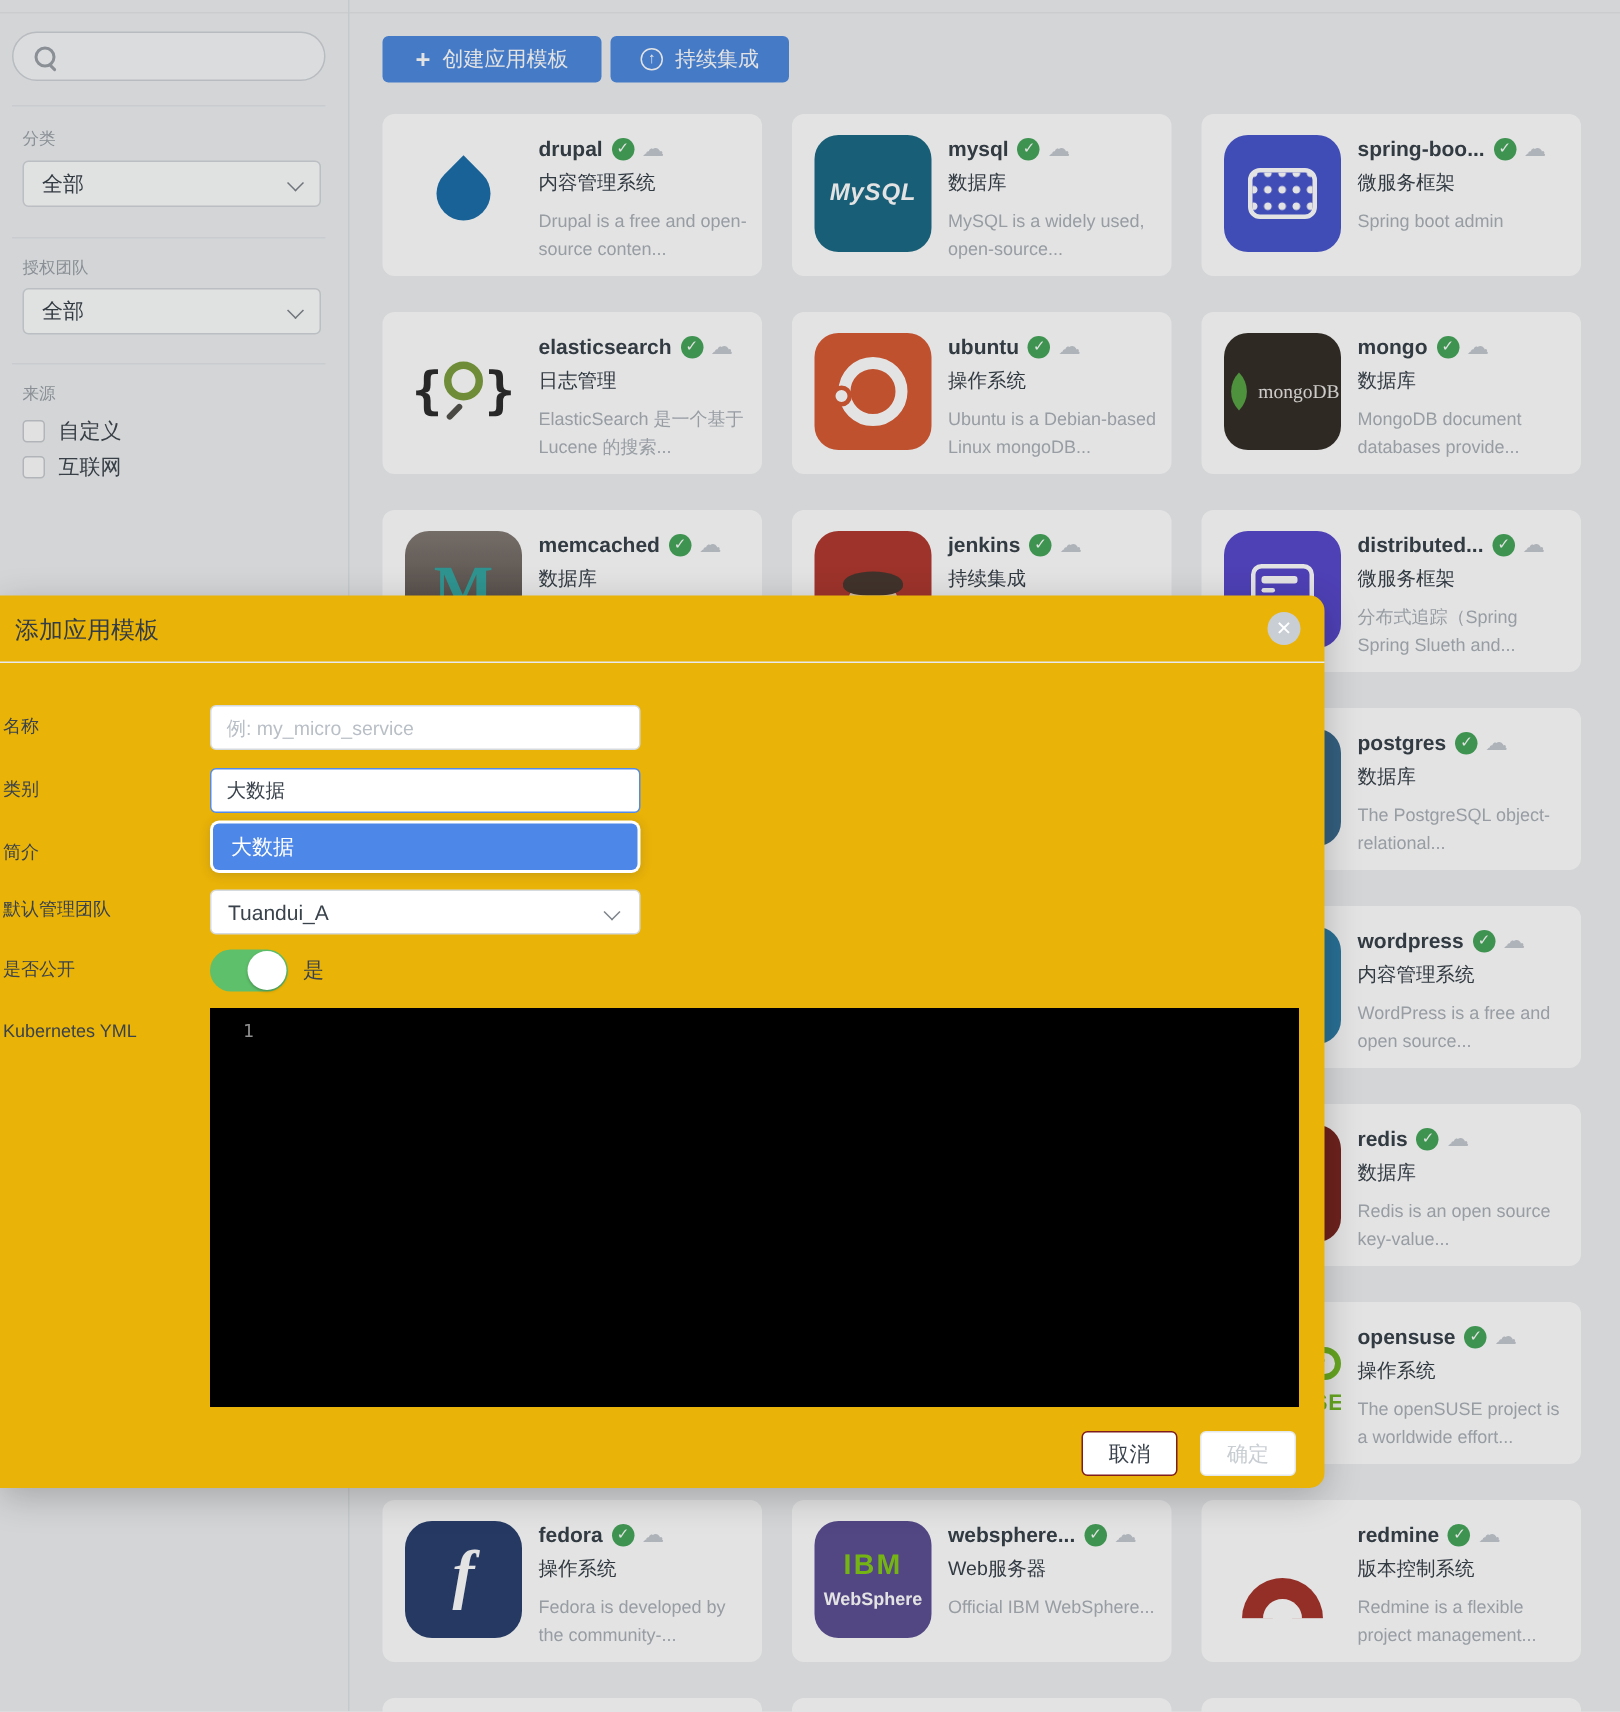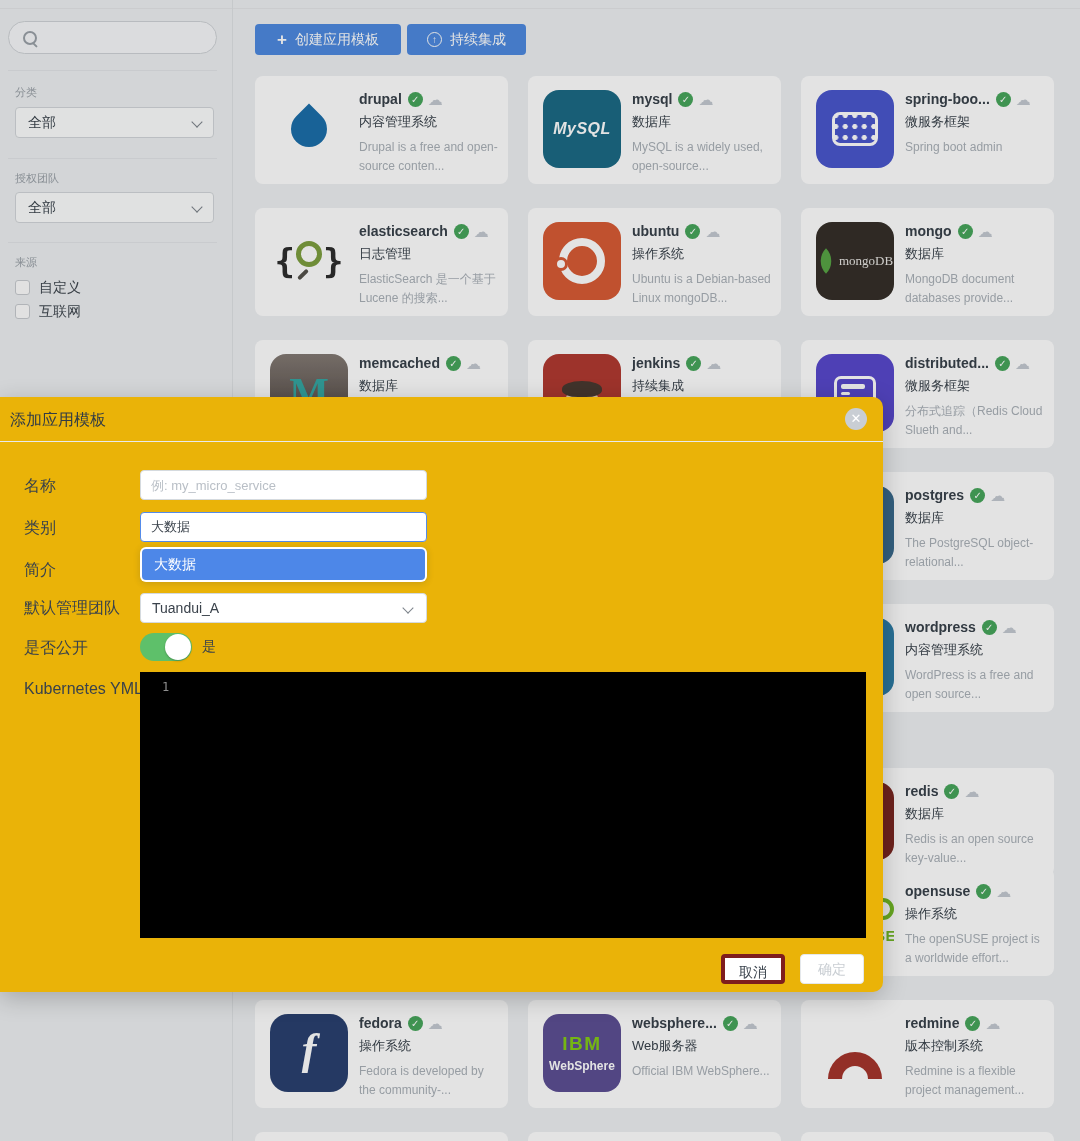--- a/index.html
+++ b/index.html
@@ -80,35 +80,35 @@
   .ws-t{color:#fff;font-size:12px;font-weight:bold}
   .icon-redmine{background:#fff;align-items:flex-end}
   .arch{width:54px;height:27px;border:14px solid #a6352c;border-bottom:none;border-radius:54px 54px 0 0;box-sizing:border-box;margin-bottom:13px}
 
   
   .overlay{position:absolute;inset:0;background:rgba(0,0,0,.11);z-index:5}
   .modal{position:absolute;left:0;top:397px;width:883px;height:595px;background:#eab308;z-index:10;border-radius:0 10px 10px 0;box-shadow:0 6px 24px rgba(0,0,0,.22)}
   .m-header{position:absolute;left:0;top:0;width:100%;height:45px;border-bottom:1px solid #e8eaec;box-sizing:border-box}
   .m-title{position:absolute;left:10px;top:13px;font-size:16px;color:#323c46}
   .m-close{position:absolute;left:845px;top:11px;width:22px;height:22px;border-radius:50%;background:#c9ced4;color:#fff;font-size:13px;line-height:22px;text-align:center;font-weight:bold;cursor:pointer}
-  .m-label{position:absolute;left:24px;font-size:16px;color:#3a424b}
+  .m-label{position:absolute;left:2px;font-size:12px;color:#3a424b}
   .m-input{position:absolute;left:140px;width:287px;height:30px;border:1px solid #d5dade;border-radius:4px;box-sizing:border-box;font-size:13px;padding:0 10px;color:#3a424b;background:#fff;outline:none;font-family:inherit}
   .m-input::placeholder{color:#b9bfc6}
   .m-input.focus{border-color:#548bea}
   .dropdown{position:absolute;left:140px;top:150px;width:287px;height:35px;background:#fff;border-radius:6px;box-shadow:0 1px 7px rgba(31,45,61,.18);padding:2px;box-sizing:border-box;z-index:2}
   .dd-item{height:31px;background:#4d87e8;border-radius:4px;color:#fff;font-size:14px;line-height:31px;padding-left:12px;cursor:pointer}
   .m-select{position:absolute;left:140px;width:287px;height:30px;border:1px solid #d5dade;border-radius:4px;box-sizing:border-box;font-size:14px;color:#3a424b;line-height:28px;padding-left:11px;background:#fff;cursor:pointer}
   .m-select .chev{top:10px;right:14px}
   .toggle{position:absolute;left:140px;width:52px;height:28px;border-radius:14px;background:#5ec06a;cursor:pointer}
   .knob{position:absolute;right:1px;top:1px;width:26px;height:26px;background:#fff;border-radius:50%;box-shadow:0 1px 2px rgba(0,0,0,.25)}
   .toggle-txt{position:absolute;left:202px;font-size:14px;color:#3a424b}
   .editor{position:absolute;left:140px;top:275px;width:726px;height:266px;background:#000;cursor:text}
   .lineno{position:absolute;left:22px;top:8px;color:#8f8f8f;font-size:12px;font-family:"DejaVu Sans Mono",monospace}
   .m-btn{position:absolute;top:557px;width:64px;height:30px;border-radius:4px;background:#fff;font-size:14px;text-align:center;line-height:28px;box-sizing:border-box;cursor:pointer}
-  .btn-cancel{left:721px;border:4px solid #7f1d1d;color:#39424c}
+  .btn-cancel{left:721px;border:1px solid #7f1d1d;color:#39424c}
   .btn-ok{left:800px;border:1px solid #e5e8eb;color:#c9ced3;cursor:default}
 </style>
 </head>
 <body>
 
 <div class="page">
   <div class="topline"></div>
 
   <div class="sidebar">
     <div class="searchpill">
@@ -266,21 +266,21 @@
         <div class="appicon icon-distributed">
           <i class="win"></i>
         </div>
         <div class="ct">
           <div class="trow">
             <span class="tname">distributed...</span>
             <span class="vbadge">✓</span>
             <span class="cloud">☁</span>
           </div>
           <div class="tcat">微服务框架</div>
-          <div class="tdesc">分布式追踪（Redis Cloud Slueth and...</div>
+          <div class="tdesc">分布式追踪（Spring Spring Slueth and...</div>
         </div>
       </div>
       <div class="card" style="left: 801px; top: 472px;">
         <div class="appicon icon-postgres"></div>
         <div class="ct">
           <div class="trow">
             <span class="tname">postgres</span>
             <span class="vbadge">✓</span>
             <span class="cloud">☁</span>
           </div>
@@ -293,21 +293,21 @@
         <div class="ct">
           <div class="trow">
             <span class="tname">wordpress</span>
             <span class="vbadge">✓</span>
             <span class="cloud">☁</span>
           </div>
           <div class="tcat">内容管理系统</div>
           <div class="tdesc">WordPress is a free and open source...</div>
         </div>
       </div>
-      <div class="card" style="left: 801px; top: 736px; margin-top: 32px;">
+      <div class="card" style="left: 801px; top: 736px;">
         <div class="appicon icon-redis"></div>
         <div class="ct">
           <div class="trow">
             <span class="tname">redis</span>
             <span class="vbadge">✓</span>
             <span class="cloud">☁</span>
           </div>
           <div class="tcat">数据库</div>
           <div class="tdesc">Redis is an open source key-value...</div>
         </div>

